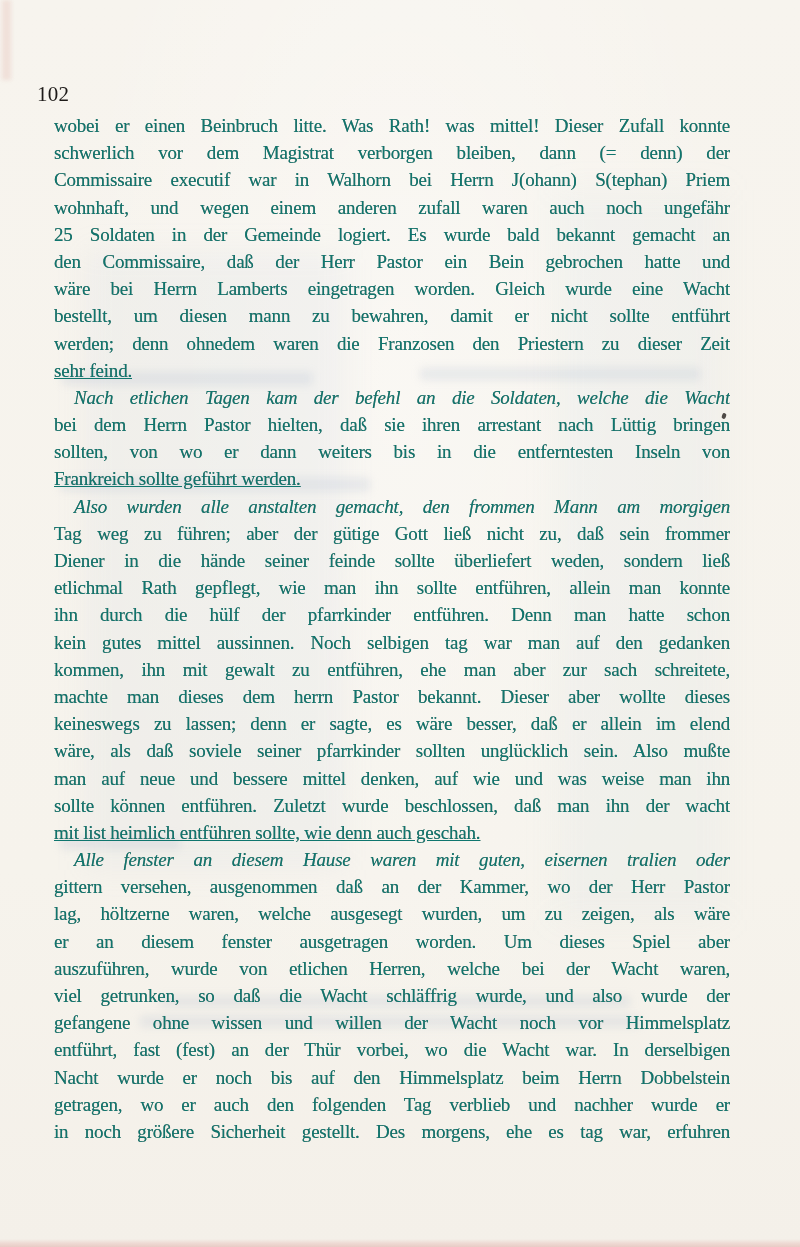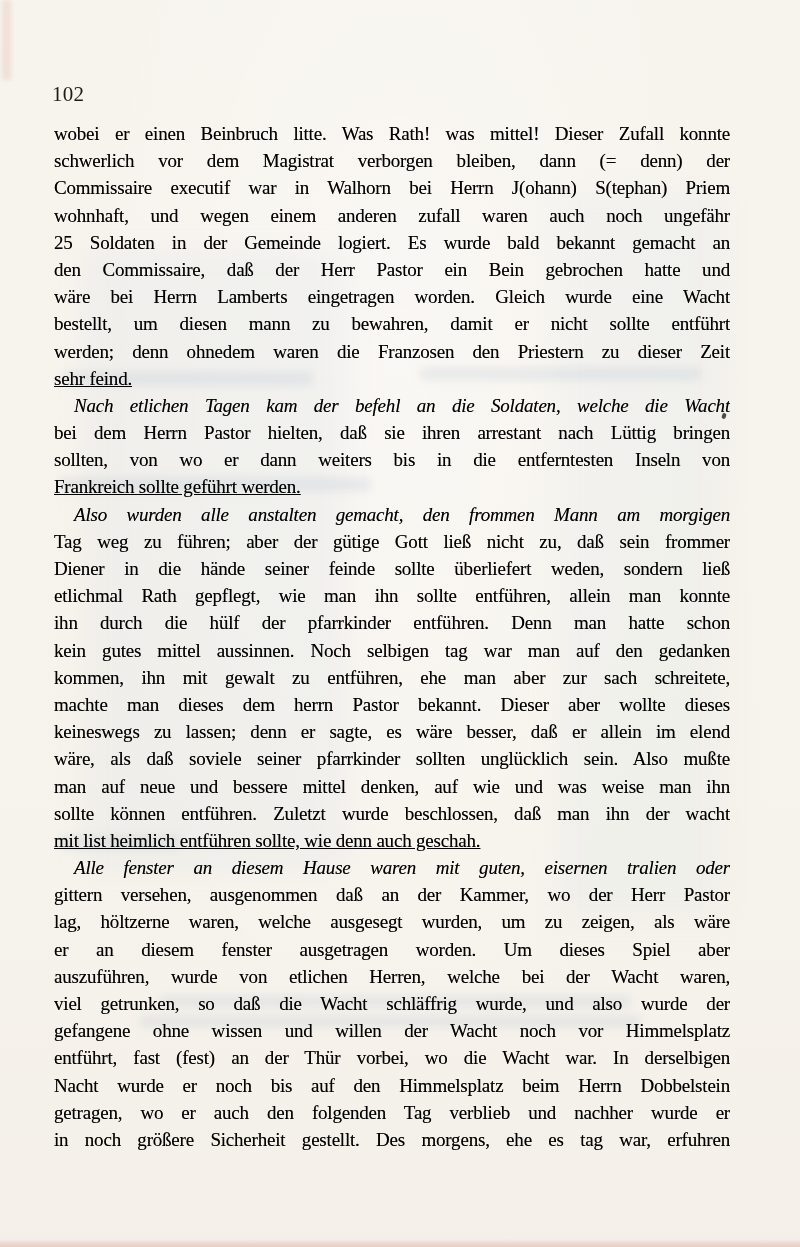--- a/index.html
+++ b/index.html
@@ -34,27 +34,26 @@
             background: rgba(224,178,168,0.30); filter: blur(2px); }
   .bottom-strip { left: 0; top: 1239px; width: 800px; height: 8px;
             background: linear-gradient(180deg, rgba(236,210,204,0) 0%, #eed9d3 55%, #e9ccc6 100%); }
   .ink-speck {
     position: absolute; left: 722px; top: 413px;
     width: 4px; height: 6px; border-radius: 2px;
     background: #4e4a46; transform: rotate(18deg);
   }
 
   .page-number {
-    position: absolute; left: 52px; top: 82px;
+    position: absolute; left: 37px; top: 82px;
     font-size: 21px; color: #1d1a18; letter-spacing: 0.3px; text-align: center;
   }
   .text-block {
     position: absolute; left: 54px; top: 112px; width: 676px;
-    color: #000000;
-    margin-top: 8px;
+    color: #0f766e;
   }
   .line {
     height: 27.2px; line-height: 27.2px;
     font-size: 19px; letter-spacing: -0.2px;
     text-align: justify; text-align-last: justify;
     overflow: hidden;
     text-shadow: 0 0 0.4px rgba(32,29,26,0.55);
   }
   .line.last { text-align-last: left; text-decoration: underline; }
   .line.indent { text-indent: 20px; font-style: italic; }

